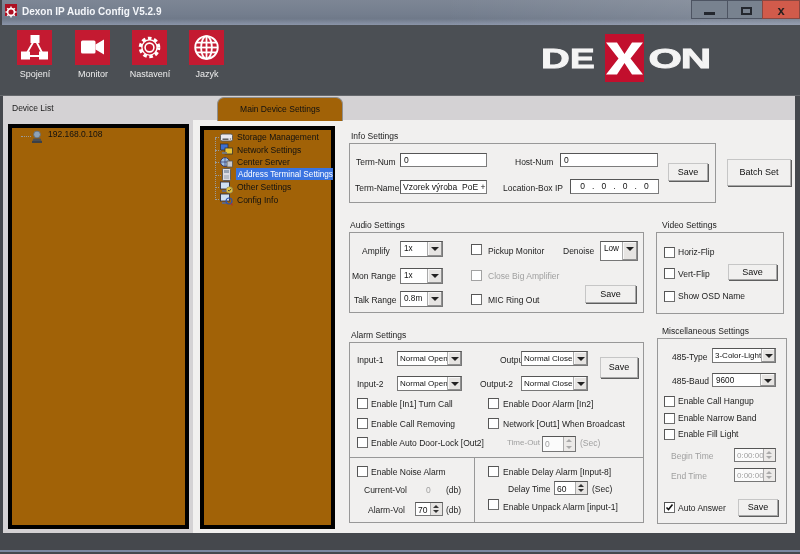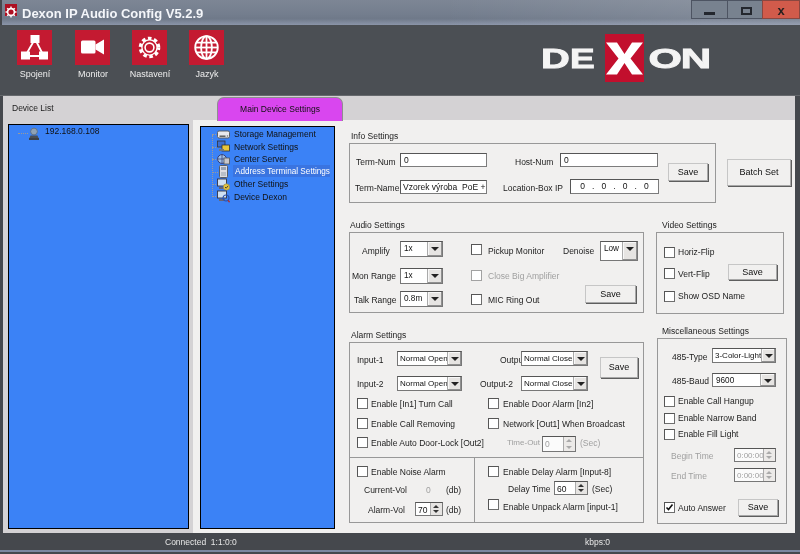--- a/index.html
+++ b/index.html
@@ -2,38 +2,38 @@
 <html><head>
 <meta charset="utf-8">
 <style>
 html,body{margin:0;padding:0;}
 body{width:800px;height:554px;overflow:hidden;font-family:"Liberation Sans",sans-serif;}
 #win{position:absolute;left:0;top:0;width:800px;height:554px;background:#45484d;}
 
 #titlebar{position:absolute;left:2px;top:0;width:798px;height:25px;
  background:linear-gradient(90deg,rgba(255,255,255,0) 55%,rgba(255,255,255,0.10) 88%),linear-gradient(#7d8695 0%,#747e8e 55%,#6f7989 75%,#8b95a9 100%);}
 #appicon{position:absolute;left:3px;top:4px;width:12px;height:12px;background:#ad1022;}
-#title{position:absolute;left:20px;top:6px;font-size:13px;font-weight:bold;color:#f4f6fa;}
+#title{position:absolute;left:20px;top:6px;font-size:10px;font-weight:bold;color:#f4f6fa;}
 .wbtn{position:absolute;top:0;height:19px;border:1px solid #4d5462;box-sizing:border-box;}
 #bmin{left:689px;width:37px;background:#78828f;}
 #bmax{left:725px;width:36px;background:#78828f;}
 #bclose{left:760px;width:38px;background:#d15b4b;border-color:#8a4740;}
 
 #toolbar{position:absolute;left:0;top:25px;width:800px;height:71px;background:#4b4f54;border-bottom:1px solid #66696d;box-sizing:border-box;}
 .tico{position:absolute;top:5px;width:35px;height:35px;background:#c41a31;}
 .tlab{position:absolute;top:44px;font-size:9px;color:#eeeeee;text-align:center;width:60px;}
 
 #logobox{position:absolute;left:605px;top:9px;width:39px;height:48px;background:#c20f2d;}
 
 #content{position:absolute;left:3px;top:96px;width:792px;height:437px;background:#d4d2d4;}
 #panel{position:absolute;left:190px;top:24px;width:602px;height:413px;background:#f1f0ef;}
-#tab{position:absolute;left:214px;top:1px;width:126px;height:24px;background:#d946ef;border:1px solid #8f8f8f;border-bottom:none;border-radius:7px 7px 0 0;box-sizing:border-box;text-align:center;font-size:8.5px;color:#111;line-height:22px;}
+#tab{position:absolute;left:214px;top:1px;width:126px;height:24px;background:#a16207;border:1px solid #8f8f8f;border-bottom:none;border-radius:7px 7px 0 0;box-sizing:border-box;text-align:center;font-size:8.5px;color:#111;line-height:22px;}
 .lb{position:absolute;font-size:8.5px;color:#1c1c1c;white-space:nowrap;}
 .gray{color:#9f9f9f !important;}
-.wbox{position:absolute;background:#3b82f6;border:1px solid #000000;box-sizing:border-box;padding-left:44px;}
+.wbox{position:absolute;background:#a16207;border:4px solid #000000;box-sizing:border-box;padding-left:44px;}
 .gbox{position:absolute;border:1px solid #989898;box-sizing:border-box;}
 .in{position:absolute;background:#fff;border:1px solid #7c7c7c;border-top-color:#565656;border-left-color:#565656;box-sizing:border-box;font-size:8.5px;color:#111;padding:0 0 0 3px;line-height:12px;white-space:nowrap;overflow:hidden;}
 .btn{position:absolute;background:#f1f0ef;border:1px solid #a8a8a8;border-top-color:#c6c6c6;border-left-color:#c6c6c6;box-shadow:1px 1px 0 0 #5e5e5e;box-sizing:border-box;text-align:center;font-size:9px;color:#111;}
 .cb{position:absolute;width:11px;height:11px;background:#fff;border:1px solid #6e6e6e;border-top-color:#555;border-left-color:#555;box-sizing:border-box;}
 .cbd{border-color:#a2a2a2;}
 .combo{position:absolute;background:#fff;border:1px solid #777;border-top-color:#555;box-sizing:border-box;font-size:8.2px;color:#111;white-space:nowrap;overflow:hidden;}
 .ctext{position:absolute;left:3px;top:2px;}
 .cbtn{position:absolute;right:0;top:0;bottom:0;width:14px;background:#e6e4e2;border-left:1px solid #aaa;box-shadow:inset -1px -1px 0 #909090,inset 1px 1px 0 #f8f8f8;}
 .arr{position:absolute;left:3px;top:5px;width:0;height:0;border-left:4px solid transparent;border-right:4px solid transparent;border-top:4px solid #222;}
 .spin{position:absolute;background:#fff;border:1px solid #777;border-top-color:#555;box-sizing:border-box;font-size:8.5px;color:#111;white-space:nowrap;overflow:hidden;}
@@ -172,21 +172,21 @@
         <rect x="2" y="9" width="6" height="2" fill="#667"></rect>
         <circle cx="9" cy="8" r="3" fill="none" stroke="#2a52b0" stroke-width="1.2"></circle>
         <line x1="11" y1="10.4" x2="12.6" y2="12.2" stroke="#b03030" stroke-width="1.4"></line>
       </svg>
       <div class="treerow" style="left:33px;top:2px">Storage Management</div>
       <div class="treerow" style="left:33px;top:14.5px">Network Settings</div>
       <div class="treerow" style="left:33px;top:27px">Center Server</div>
       <div style="position:absolute;left:32px;top:38px;width:97px;height:12px;background:#3a74e0"></div>
       <div class="treerow" style="left:34px;top:39.5px;color:#fff;font-size:8.2px">Address Terminal Settings</div>
       <div class="treerow" style="left:33px;top:52px">Other Settings</div>
-      <div class="treerow" style="left:33px;top:64.5px">Device Dexon</div>
+      <div class="treerow" style="left:33px;top:64.5px">Config Info</div>
     </div>
 
     <div class="lb" style="left:348px;top:35px">Info Settings</div>
     <div class="gbox" style="left:346px;top:47px;width:367px;height:60px"></div>
     <div class="lb" style="left:353px;top:61px">Term-Num</div>
     <div class="in" style="left:397px;top:57px;width:87px;height:14px">0</div>
     <div class="lb" style="left:512px;top:61px">Host-Num</div>
     <div class="in" style="left:557px;top:57px;width:98px;height:14px">0</div>
     <div class="btn" style="left:665px;top:67px;width:40px;height:18px;line-height:16px">Save</div>
     <div class="lb" style="left:352px;top:87px">Term-Name</div>
@@ -362,18 +362,14 @@
         </span>
       </div>
     <div class="cb" style="left:661px;top:406px">
         <svg width="9" height="9" viewBox="0 0 9 9" style="position:absolute;left:0;top:0">
           <path d="M1.5 4.5 L3.5 6.5 L7.5 1.5" stroke="#111" stroke-width="1.6" fill="none"></path>
         </svg>
       </div>
     <div class="lb" style="left:675px;top:407px">Auto Answer</div>
     <div class="btn" style="left:735px;top:403px;width:40px;height:17px;line-height:15px">Save</div>
   </div>
-  <div id="status">
-    <div class="stext" style="left:165px">Connected&nbsp;&nbsp;1:1:0:0</div>
-    <div class="stext" style="left:585px">kbps:0</div>
-  </div>
   <div id="statusline"></div>
 </div>
 
 </body></html>

